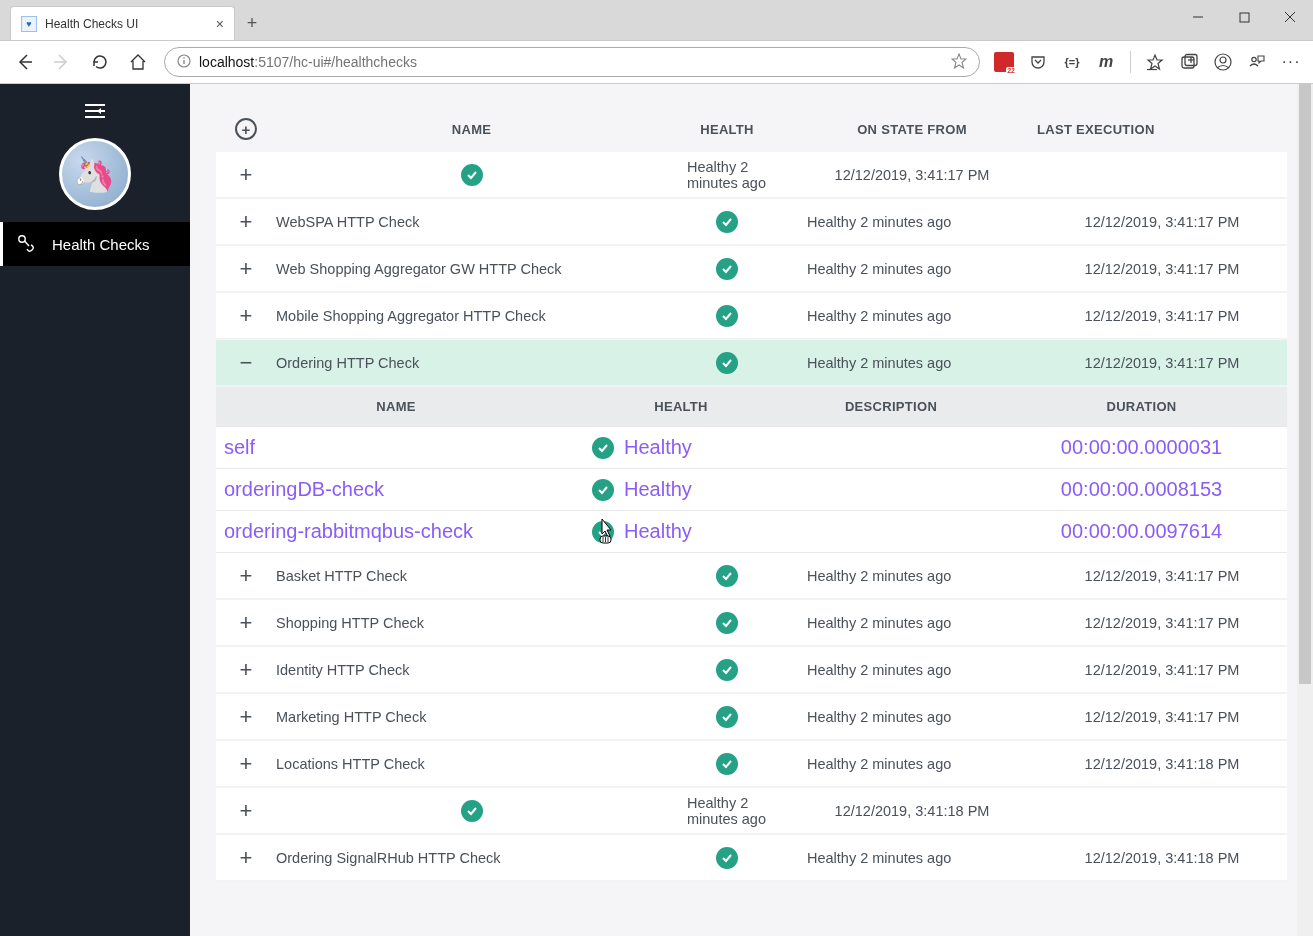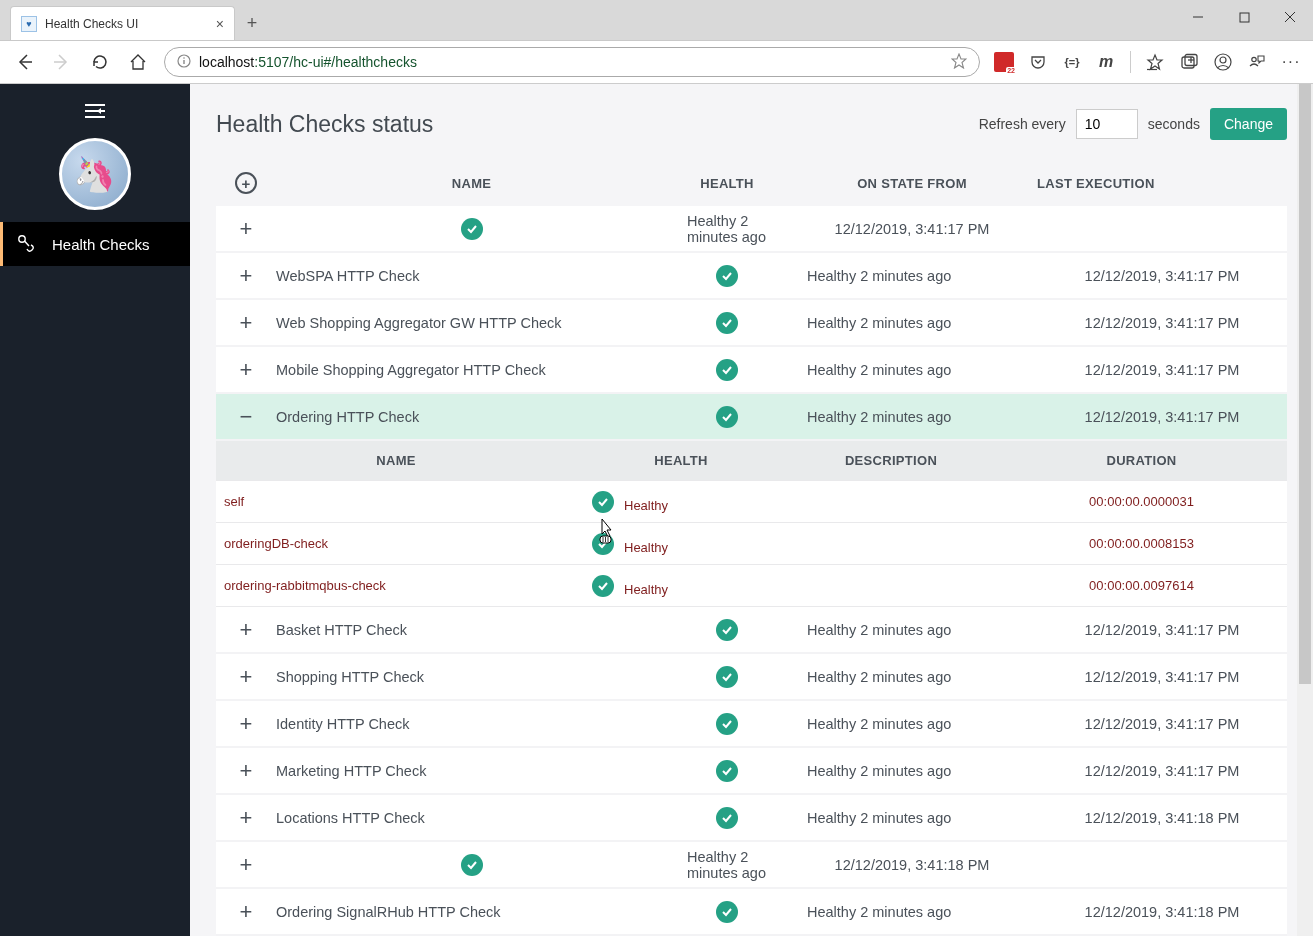--- a/index.html
+++ b/index.html
@@ -91,21 +91,21 @@
       border-radius: 15px;
       background: #fff;
       display: flex;
       align-items: center;
       padding: 0 12px;
       gap: 8px;
       color: #666;
       font-size: 14px;
     }
     .url-bar .host { color: #111; }
-    .url-bar .rest { color: #14532d; }
+    .url-bar .rest { color: #737373; }
     .ext-icon {
       width: 20px; height: 20px;
       display: flex; align-items: center; justify-content: center;
       color: #444;
       font-size: 14px;
     }
     .ext-reddish { background: #d02929; color: #fff; font-size: 8px; font-weight: bold; border-radius:2px; position: relative;}
     .ext-reddish::after { content:"22"; position:absolute; bottom:-2px; right:-2px; background:#fff; color:#d02929; font-size:7px; padding:0 1px; border-radius:2px;}
 
     
@@ -146,21 +146,21 @@
       display: flex; align-items: center;
       gap: 14px;
       padding: 12px 16px;
       font-size: 15px;
       cursor: pointer;
       color: #fff;
     }
     .sidebar-item .icon { width: 22px; display:flex; align-items:center; justify-content:center;}
     .sidebar-item.active {
       background: #000;
-      border-left: 3px solid #fdba74;
+      border-left: 3px solid #ffffff;
       padding-left: 13px;
     }
 
     
     .main {
       flex: 1;
       padding: 24px 26px;
       overflow-y: auto;
       height: 852px;
     }
@@ -277,22 +277,22 @@
       font-size: 13px;
       font-weight: 600;
       color: #4a5159;
       padding: 12px 0;
       letter-spacing: 0.3px;
     }
     .sub-header div { text-align: center; }
     .sub-row {
       background: #fff;
       min-height: 42px;
-      font-size: 13px;
-      color: #7f1d1d;
+      font-size: 20px;
+      color: #8b5cf6;
     }
     .sub-row .sub-name { padding-left: 8px;}
     .sub-row .sub-health { display:flex; align-items:flex-end; gap:10px; padding-left: 16px;}
     .sub-row .sub-duration { text-align: center; }
 
     
     .cursor-overlay {
       position: absolute;
       left: 596px;
       top: 434px;
@@ -436,29 +436,20 @@
               <path d="M8.5 7 L13 12" stroke="#fff" stroke-width="1.4"></path>
               <path d="M11 15 q2 4 5 1 q3 -3 -1 -5" fill="none" stroke="#fff" stroke-width="1.4"></path>
             </svg>
           </span>
           <span>Health Checks</span>
         </div>
       </div>
   </div>
 
   <div class="main">
-    <div class="page-header">
-      <div class="page-title">Health Checks status</div>
-      <div class="refresh-group">
-        <span>Refresh every</span>
-        <input type="text" value="10" style="">
-        <span>seconds</span>
-        <button class="change-btn">Change</button>
-      </div>
-    </div>
 
     <div class="hc-table">
       <div class="hc-header">
         <div class="col-expand">
             <span class="circled-plus">+</span>
           </div>
         <div class="col-name">NAME</div>
         <div class="col-health">HEALTH</div>
         <div class="col-state">ON STATE FROM</div>
         <div class="col-last">LAST EXECUTION</div>

